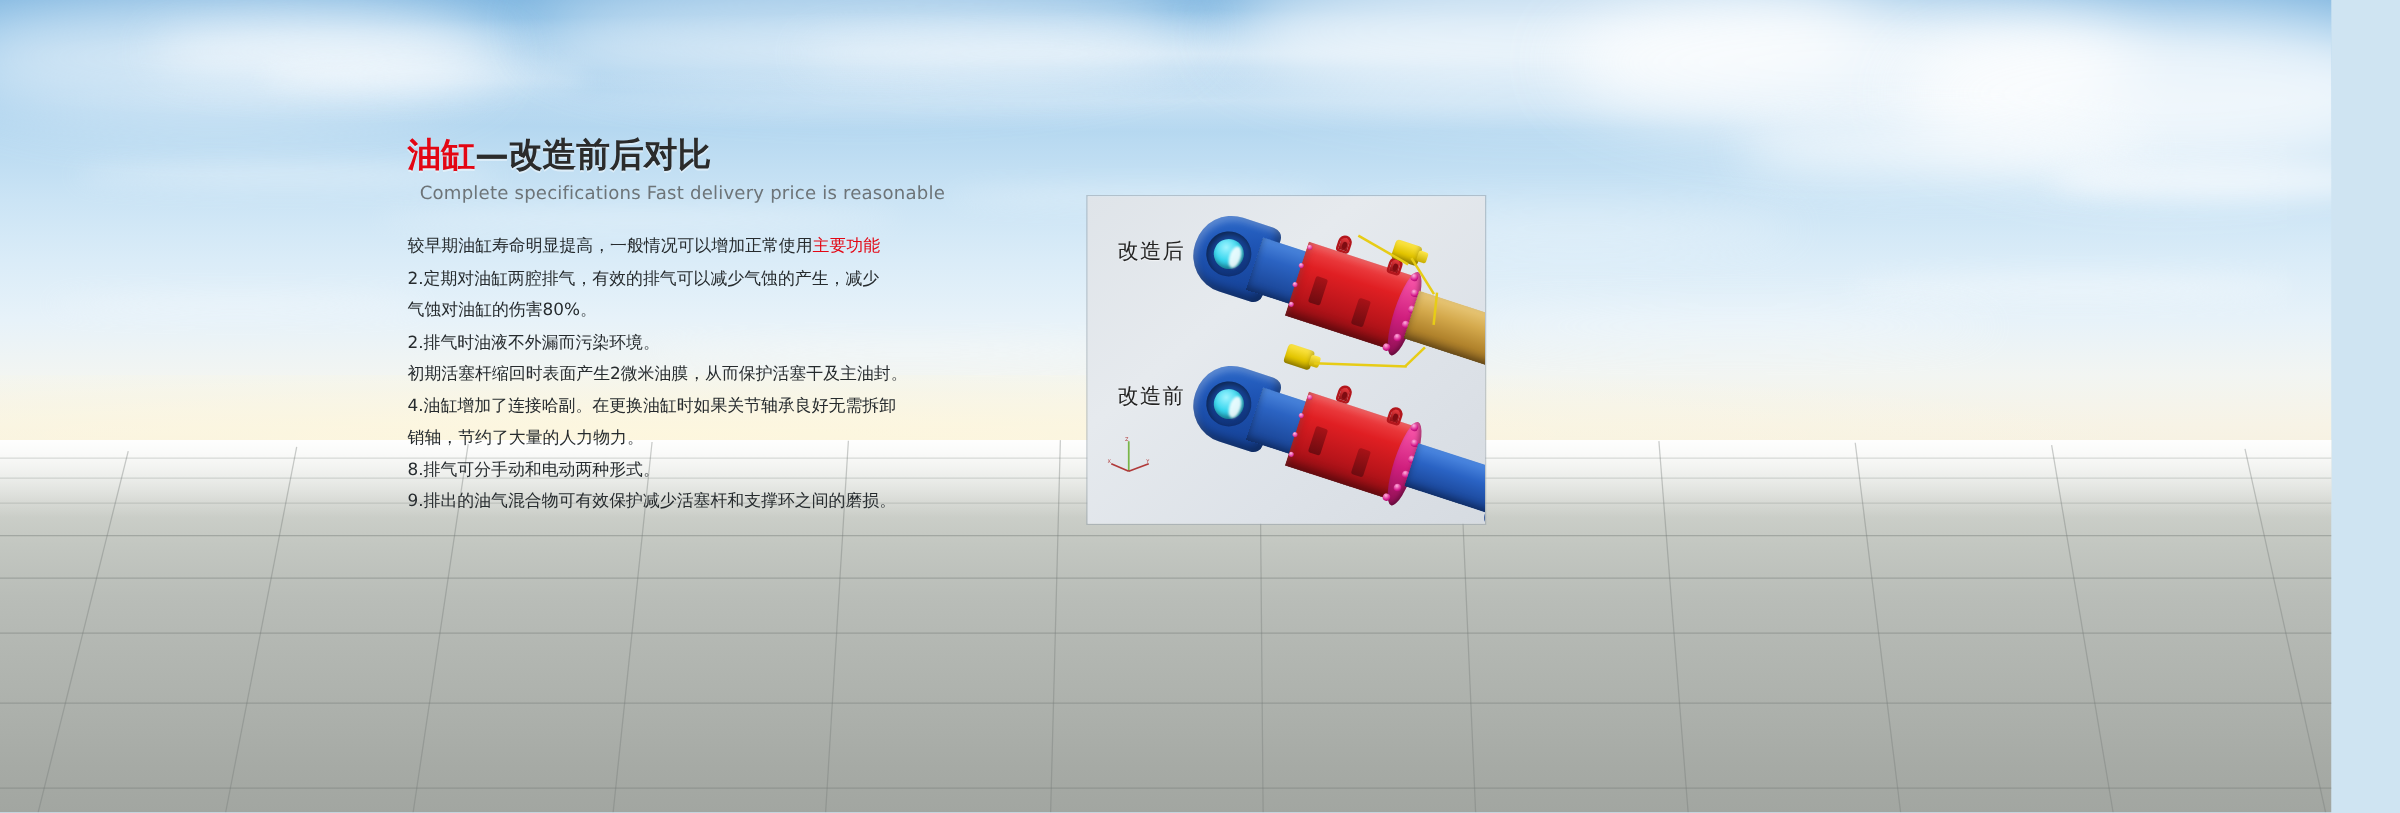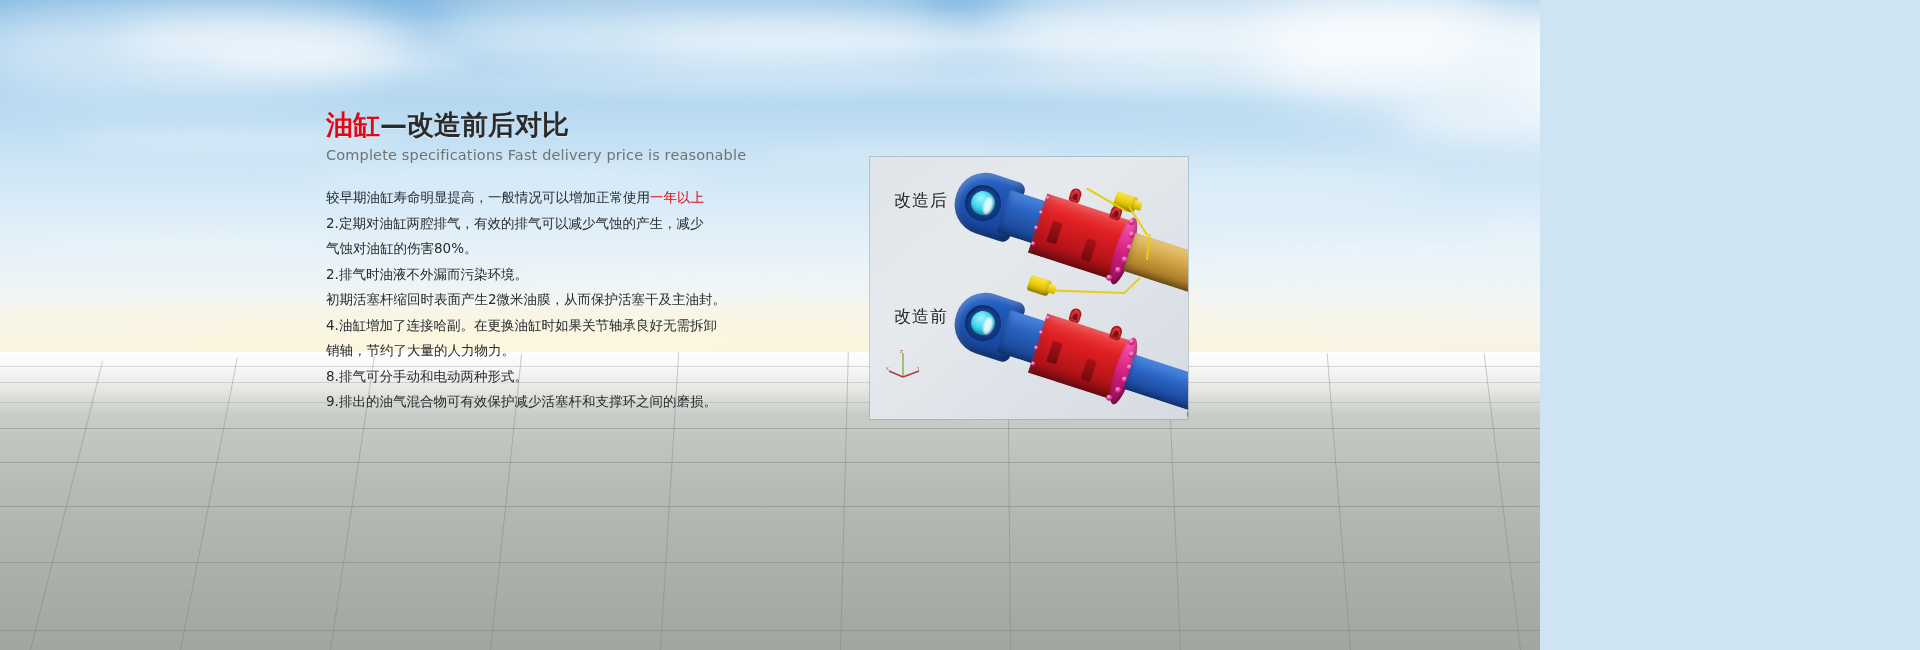--- a/index.html
+++ b/index.html
@@ -4,21 +4,21 @@
 <style>
   * { margin:0; padding:0; box-sizing:border-box; }
   html,body { width:1920px; height:650px; overflow:hidden; }
   body {
     font-family:"DejaVu Sans","Liberation Sans",sans-serif;
     background:#cfe4f2;
     position:relative;
   }
 
   
-  .stage{ position:absolute; inset:0; width:1540px; height:650px; overflow:hidden; }
+  .stage{ position:absolute; inset:0; width:1865px; height:650px; overflow:hidden; }
 
   .sky{
     position:absolute; left:0; top:0; width:1920px; height:400px;
     background:
       linear-gradient(to bottom,
         #7fb6e0 0%,
         #8dc0e6 6%,
         #a3cdec 16%,
         #b9daf1 28%,
         #cbe4f5 40%,
@@ -82,20 +82,21 @@
     text-shadow:0 1px 0 rgba(255,255,255,.45);
   }
   .title .t-red{ color:#e30613; }
   .title .t-dark{ color:#2b2b2b; }
 
   .subtitle{
     margin-top:5px;
     font-size:14.5px; color:#6d7478; letter-spacing:.15px;
     font-family:"DejaVu Sans","Liberation Sans",sans-serif;
     white-space:nowrap;
+    text-align:right;
   }
 
   .bodytext{
     margin-top:22px;
     font-size:13.5px;
     color:#262b2e;
     line-height:25.5px;
     width:400px;
     font-family:"DejaVu Sans","Liberation Sans",sans-serif;
   }
@@ -288,21 +289,21 @@
 
   <div class="textblock">
 
     <div class="title">
       <span class="t-red">油缸</span><span class="t-dark">—改造前后对比</span>
     </div>
 
     <div class="subtitle">Complete specifications Fast delivery price is reasonable</div>
 
     <div class="bodytext">
-      <p><span>较早期油缸寿命明显提高，一般情况可以增加正常使用</span><span class="hl">一年以上</span></p>
+      <p><span>较早期油缸寿命明显提高，一般情况可以增加正常使用</span><span class="hl">主要功能</span></p>
 
       <p>2.定期对油缸两腔排气，有效的排气可以减少气蚀的产生，减少</p>
       <p>气蚀对油缸的伤害80%。</p>
 
       <p>2.排气时油液不外漏而污染环境。</p>
 
       <p>初期活塞杆缩回时表面产生2微米油膜，从而保护活塞干及主油封。</p>
 
       <p>4.油缸增加了连接哈副。在更换油缸时如果关节轴承良好无需拆卸</p>
       <p>销轴，节约了大量的人力物力。</p>

